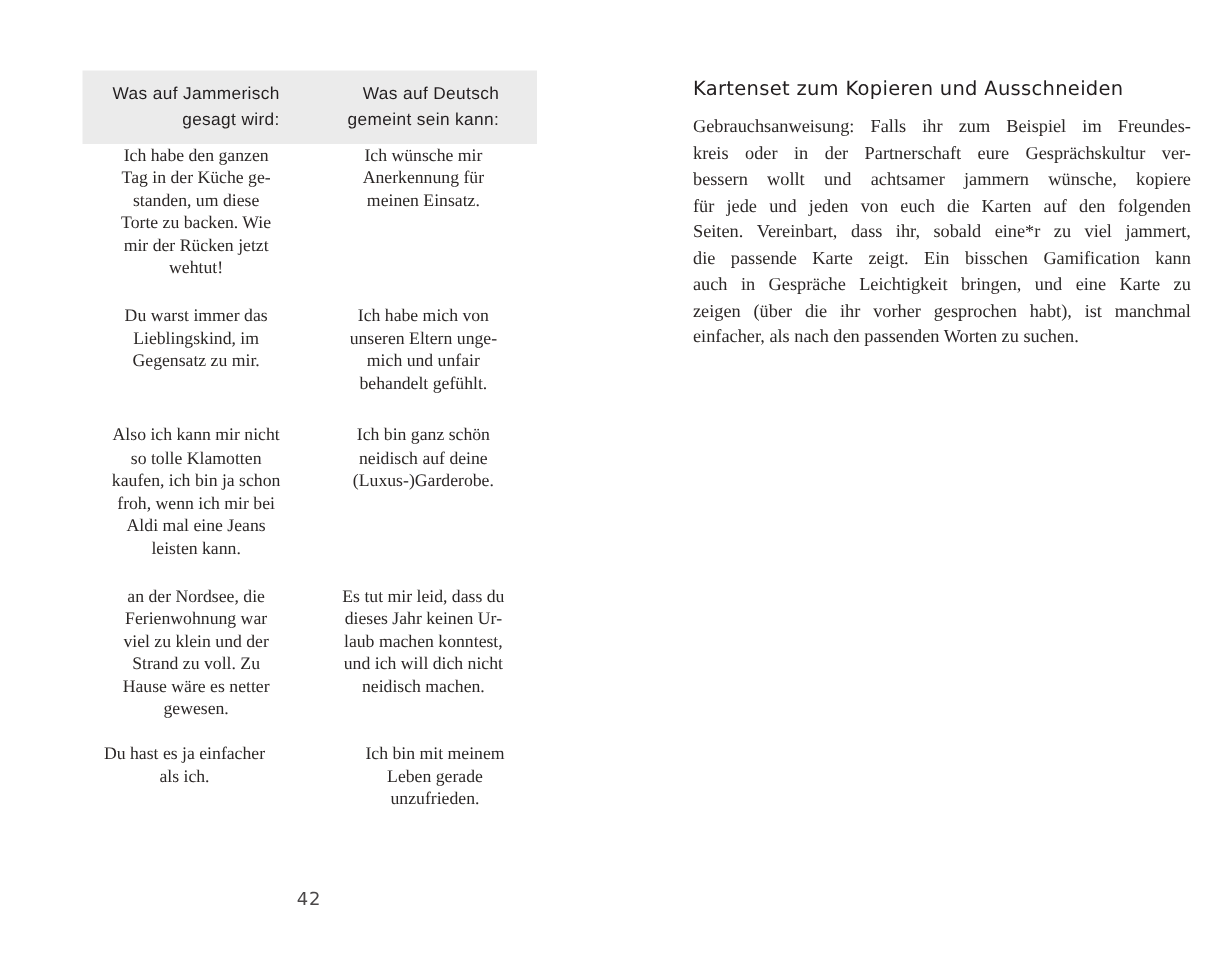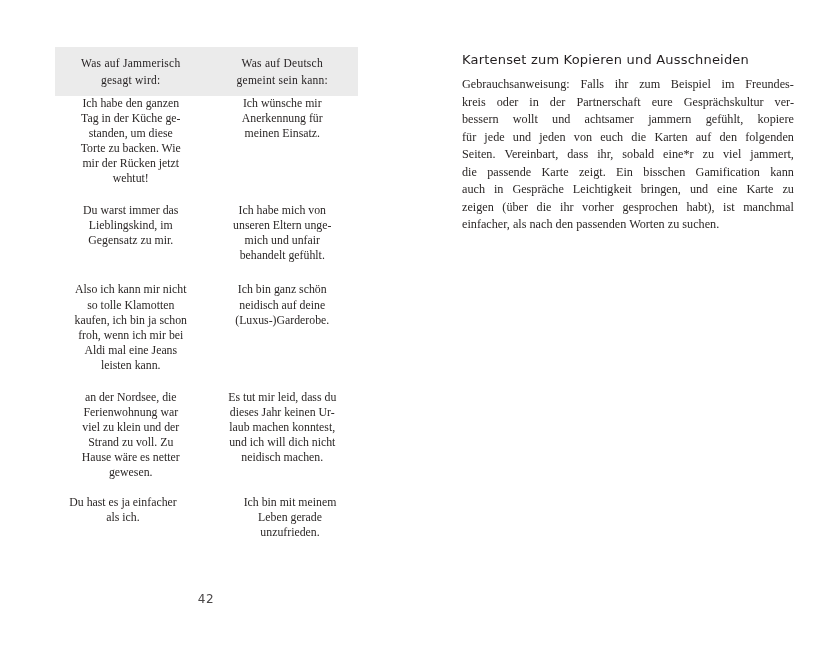--- a/index.html
+++ b/index.html
@@ -35,24 +35,24 @@
   .table-head {
     display: flex;
     background: #ebebeb;
     height: 49px;
   }
   .table-head .hcell {
     flex: 1 1 50%;
     display: flex;
     align-items: center;
     justify-content: center;
-    text-align: center;
+    text-align: right;
     padding: 0 6px;
     box-sizing: border-box;
-    font-family: Liberation Serif, serif;
+    font-family: Liberation Sans, sans-serif;
     font-size: 11.5px;
     line-height: 1.42;
     letter-spacing: .25px;
     color: #221e1f;
     font-weight: 400;
   }
   .hcell .hline { display: block; }
 
   .row {
     display: flex;
@@ -237,21 +237,21 @@
     <div id="headline">Kartenset zum Kopieren und Ausschneiden</div>
 
     <div id="bodytext">
       <span class="ln just">
         <span>Gebrauchsanweisung:</span><span>Falls</span><span>ihr</span><span>zum</span><span>Beispiel</span><span>im</span><span>Freundes-</span>
       </span>
       <span class="ln just">
         <span>kreis</span><span>oder</span><span>in</span><span>der</span><span>Partnerschaft</span><span>eure</span><span>Gesprächskultur</span><span>ver-</span>
       </span>
       <span class="ln just">
-        <span>bessern</span><span>wollt</span><span>und</span><span>achtsamer</span><span>jammern</span><span>gefühlt,</span><span>kopiere</span>
+        <span>bessern</span><span>wollt</span><span>und</span><span>achtsamer</span><span>jammern</span><span>wünsche,</span><span>kopiere</span>
       </span>
       <span class="ln just">
         <span>für</span><span>jede</span><span>und</span><span>jeden</span><span>von</span><span>euch</span><span>die</span><span>Karten</span><span>auf</span><span>den</span><span>folgenden</span>
       </span>
       <span class="ln just">
         <span>Seiten.</span><span>Vereinbart,</span><span>dass</span><span>ihr,</span><span>sobald</span><span>eine*r</span><span>zu</span><span>viel</span><span>jammert,</span>
       </span>
       <span class="ln just">
         <span>die</span><span>passende</span><span>Karte</span><span>zeigt.</span><span>Ein</span><span>bisschen</span><span>Gamification</span><span>kann</span>
       </span>

